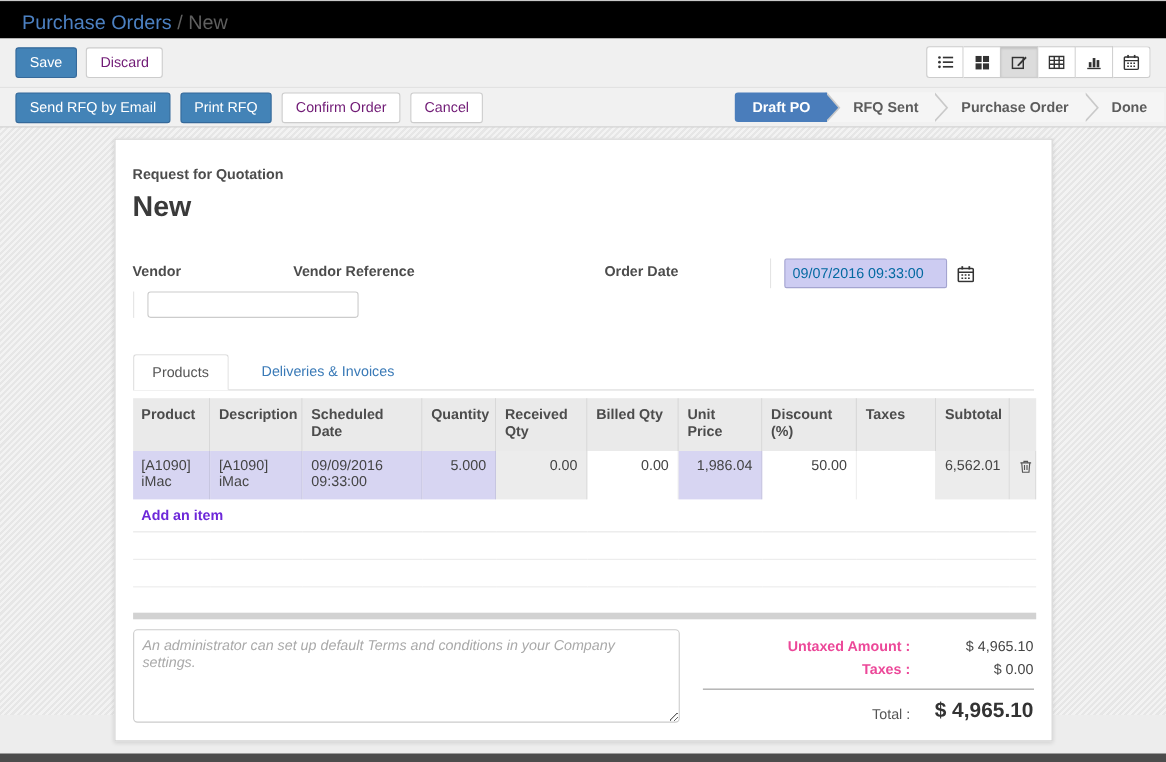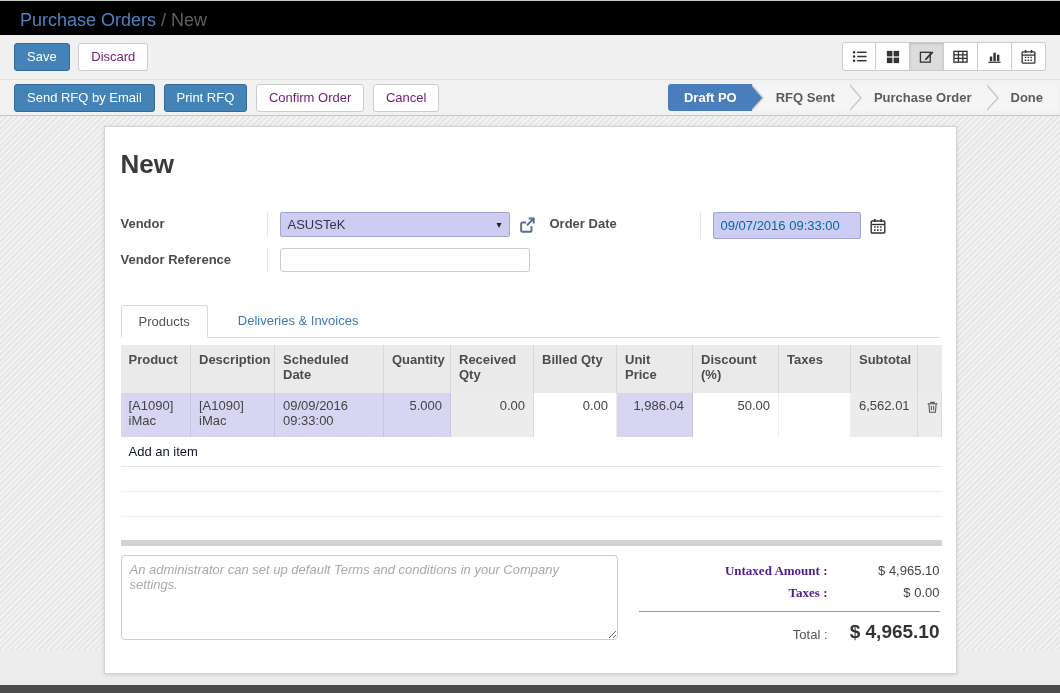--- a/index.html
+++ b/index.html
@@ -63,32 +63,32 @@
   .tab.inactive { color:#3a7ab7; }
   
   table.lines { width:821px; border-collapse:collapse; table-layout:fixed; margin-top:7px; }
   table.lines th { background:#eaeaea; color:#4c4c4c; font-weight:bold; text-align:left; vertical-align:top; padding:7px 8px; border-right:1px solid #d8d8d8; font-size:13px; height:48px; }
   table.lines th:last-child { border-right:none; }
   table.lines td { vertical-align:top; padding:5px 8px; height:44px; border-right:1px solid rgba(0,0,0,0.07); }
   td.lav { background:#d7d5f2; }
   td.gry { background:#ececec; }
   .num { text-align:right; }
   tr.add-row td { height:auto; padding:7px 8px; border-bottom:1px solid #e6e6e6; border-right:none; }
-  .add-item { color:#0f172a; font-weight:400; cursor:pointer; }
+  .add-item { color:#6d28d9; font-weight:700; cursor:pointer; }
   tr.empty td { height:25px; border-bottom:1px solid #ebebeb; border-right:none; padding:0; }
   tr.empty.last td { border-bottom:none; height:23px; }
   .thickbar { width:821px; height:6px; background:#d2d2d2; }
   .trash { cursor:pointer; display:inline-flex; margin-top:2px; }
   
   .bottom-row { display:flex; margin-top:9px; }
   .notes { width:497px; height:85px; border:1px solid #ccc; border-radius:4px; resize:both; font:italic 13px "Liberation Sans",sans-serif; color:#444; padding:6px 8px; }
   .notes::placeholder { color:#a9a9a9; font-style:italic; }
   .totals { margin-left:auto; width:301px; padding-top:5px; }
   .t-row { display:grid; grid-template-columns:1fr 112px; padding:3px 0; }
-  .t-label { text-align:right; font-weight:bold; color:#4c1d95;font-family:Liberation Serif, serif; }
+  .t-label { text-align:right; font-weight:bold; color:#ec4899; }
   .t-value { text-align:right; color:#444; }
   .t-hr { border-top:1px solid #999; margin:7px 0 6px; }
   .t-total-label { text-align:right; color:#555; padding-top:6px; }
   .t-total-value { text-align:right; font-size:19px; font-weight:bold; color:#333; }
   .footer-strip { position:absolute; bottom:0; left:0; width:100%; height:8px; background:#4c4c4c; }
   svg.icn { stroke:#333; fill:none; stroke-width:1.4; }
   svg.fil { fill:#333; stroke:none; }
 </style>
 </head>
 <body>
@@ -167,37 +167,26 @@
   <div class="steps">
     <div class="step active">Draft PO</div>
     <div class="step">RFQ Sent</div>
     <div class="step">Purchase Order</div>
     <div class="step">Done</div>
   </div>
 </div>
 
 <div class="content">
   <div class="sheet">
+    <div class="sheet-subtitle">Request for Quotation</div>
     <h1 class="sheet-title">New</h1>
 
     <div class="fields-row">
       <div class="fgroup fgroup-left">
         <div class="flabel">Vendor</div>
-        <div class="fvalue">
-          <div class="o-select">
-            <span>ASUSTeK</span>
-            <span class="caret">▾</span>
-          </div>
-          <span class="ext-link">
-            <svg width="18" height="18" viewBox="0 0 16 16" fill="none" stroke="#5a6b96" stroke-width="1.7">
-                <path d="M12 9.2 V13 a1 1 0 0 1 -1 1 H3.8 a1 1 0 0 1 -1 -1 V6.8 a1 1 0 0 1 1 -1 H7.2"></path>
-                <path d="M9.5 2.2 H14 V6.7 M13.8 2.4 L8 8.2"></path>
-              </svg>
-          </span>
-        </div>
         <div class="flabel">Vendor Reference</div>
         <div class="fvalue">
           <input class="o-input" type="text" value="" style="">
         </div>
       </div>
       <div class="fgroup fgroup-right">
         <div class="flabel">Order Date</div>
         <div class="fvalue">
           <input class="o-date" type="text" value="09/07/2016 09:33:00" style="">
           <span class="cal-icon">

